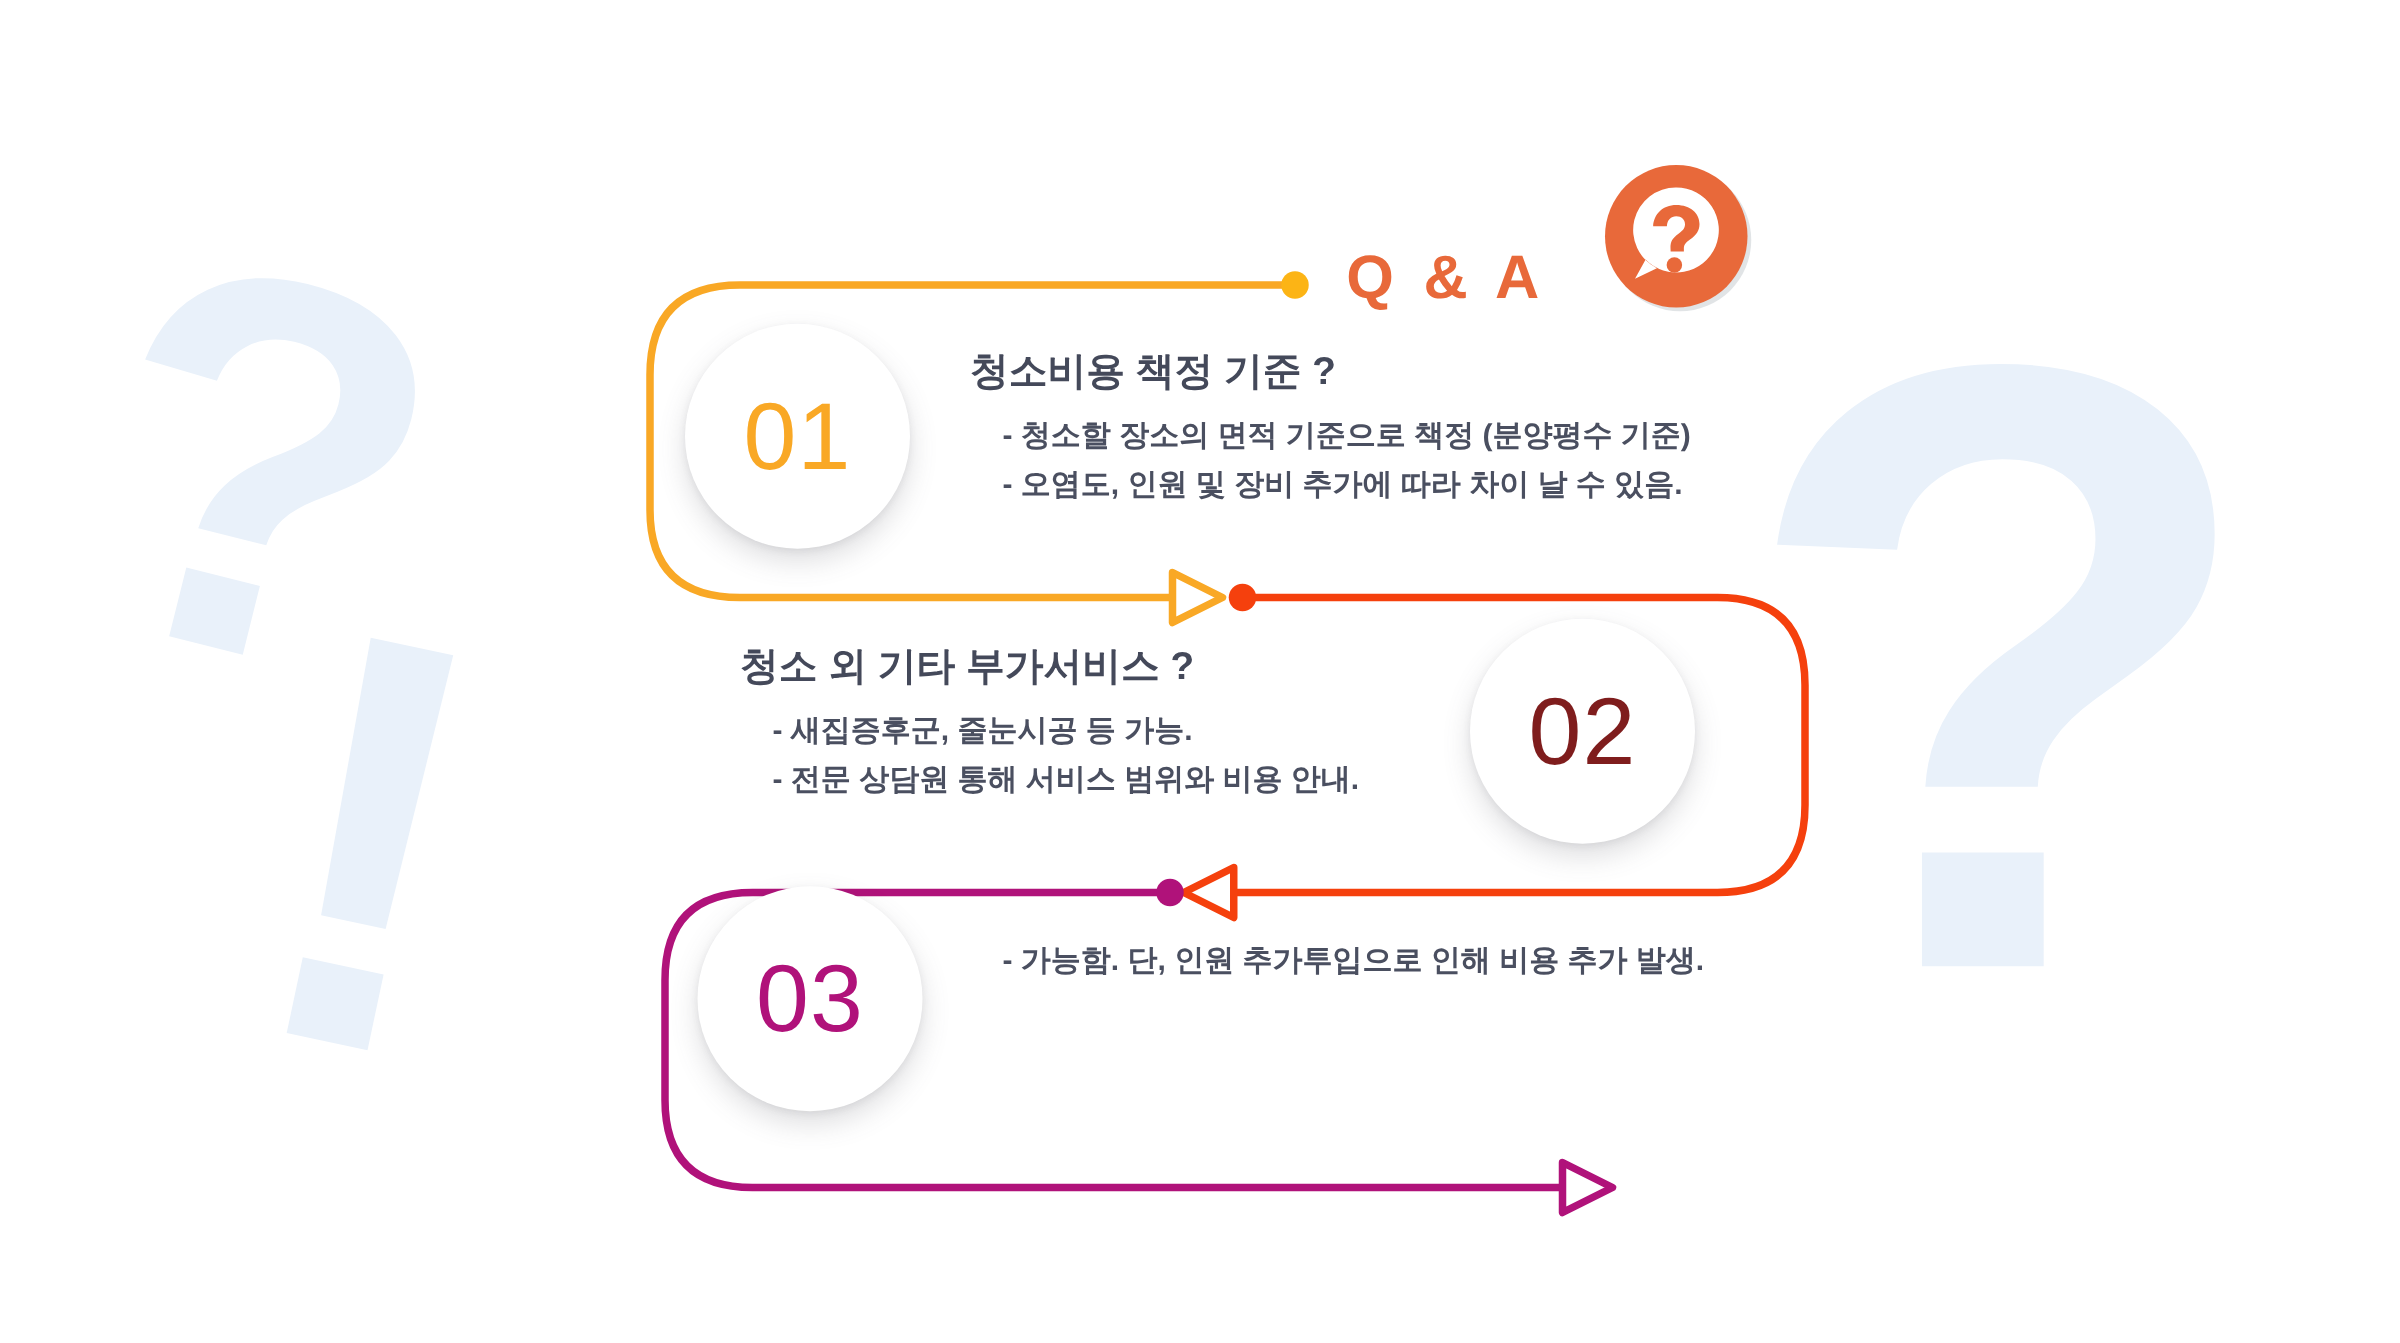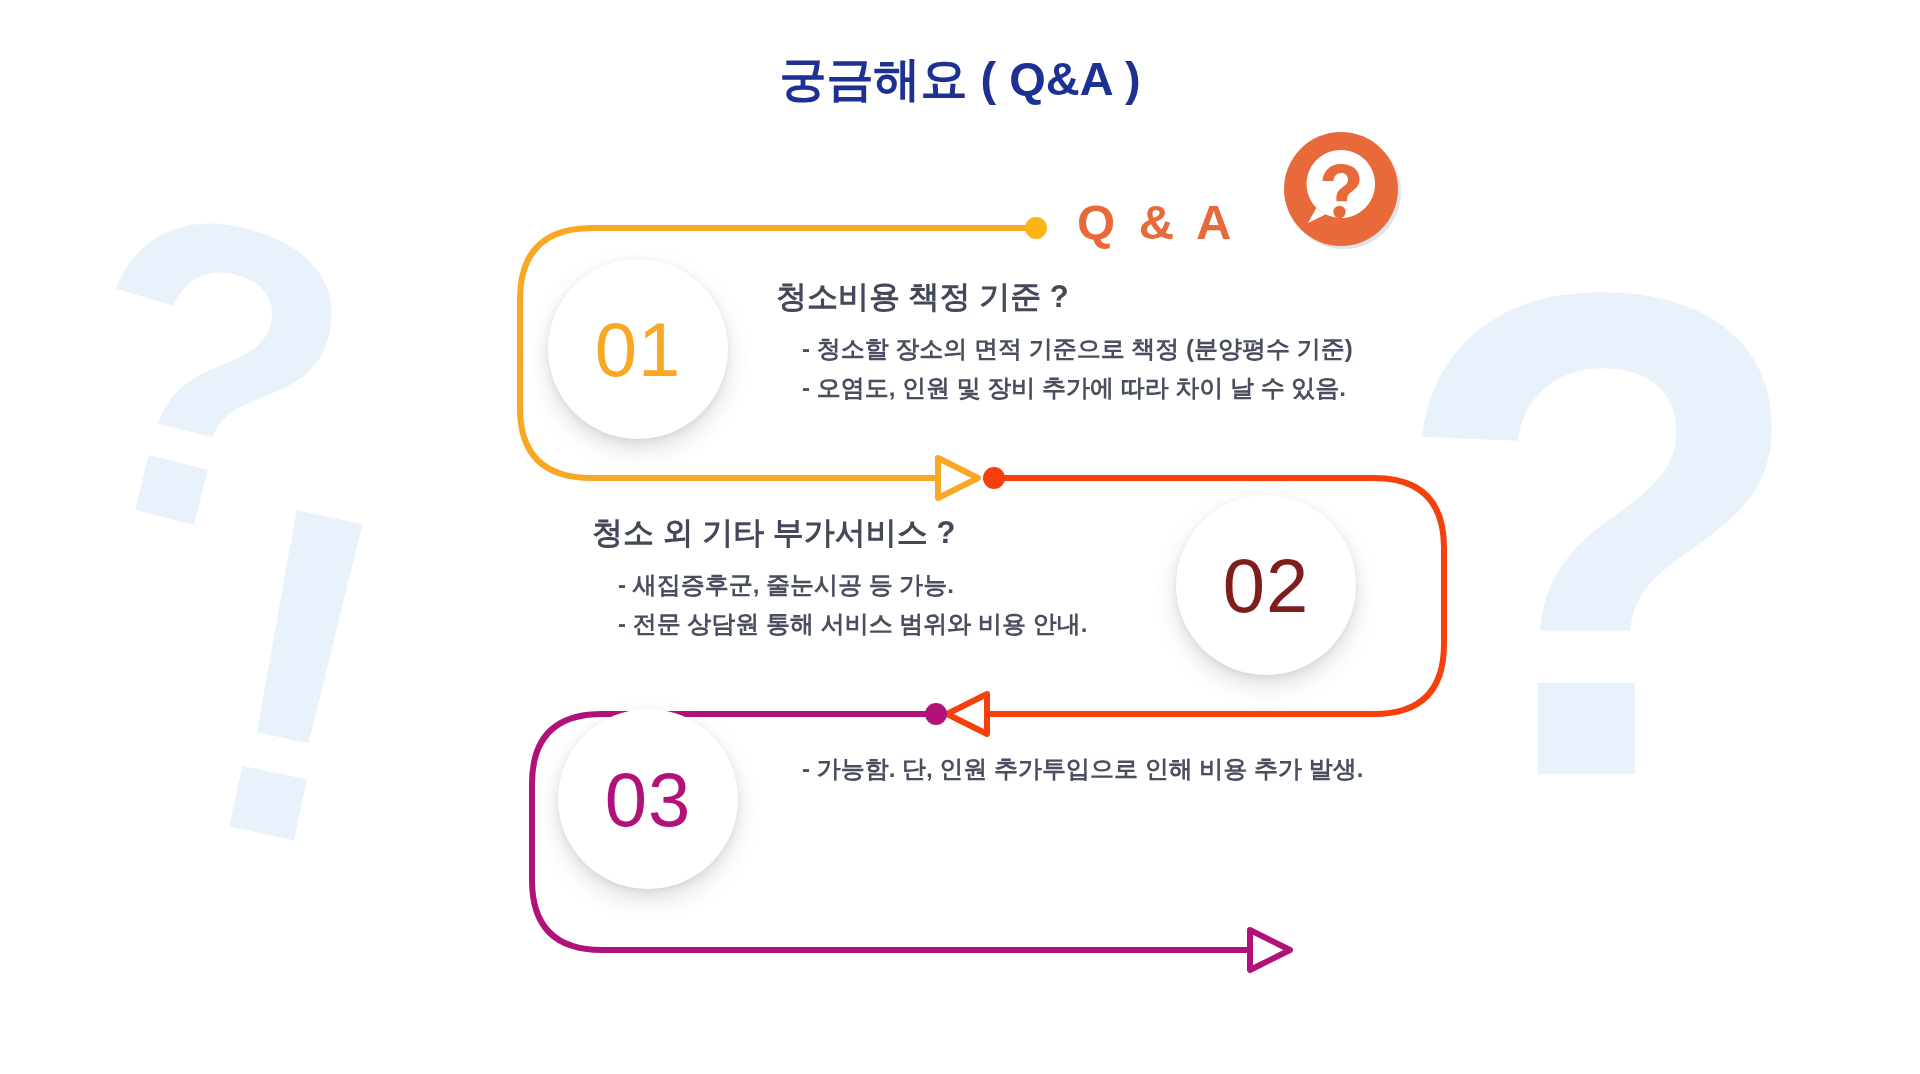--- a/index.html
+++ b/index.html
@@ -68,21 +68,20 @@
 </style>
 </head>
 <body>
 
 <div id="stage">
 
   <div class="wm wm-q-left">?</div>
   <div class="wm wm-bang-left">!</div>
   <div class="wm wm-q-right">?</div>
 
-  <div class="title">궁금해요 ( Q&amp;A )</div>
 
   <svg id="flow" viewBox="0 0 1920 1074">
 
     <path d="M 1030 228 L 592 228 Q 520 228 520 300 L 520 408 Q 520 478 592 478 L 935 478" fill="none" stroke="#f9a825" stroke-width="6" stroke-linecap="round"></path>
     <circle cx="1036" cy="228" r="11" fill="#fcb415"></circle>
     <polygon points="938,458 978,478 938,498" fill="none" stroke="#f9a825" stroke-width="6" stroke-linejoin="round"></polygon>
 
     <path d="M 1000 478 L 1374 478 Q 1444 478 1444 548 L 1444 644 Q 1444 714 1374 714 L 990 714" fill="none" stroke="#f5400d" stroke-width="6" stroke-linecap="round"></path>
     <circle cx="994" cy="478" r="11" fill="#f5400d"></circle>
     <polygon points="987,694 947,714 987,734" fill="none" stroke="#f5400d" stroke-width="6" stroke-linejoin="round"></polygon>

